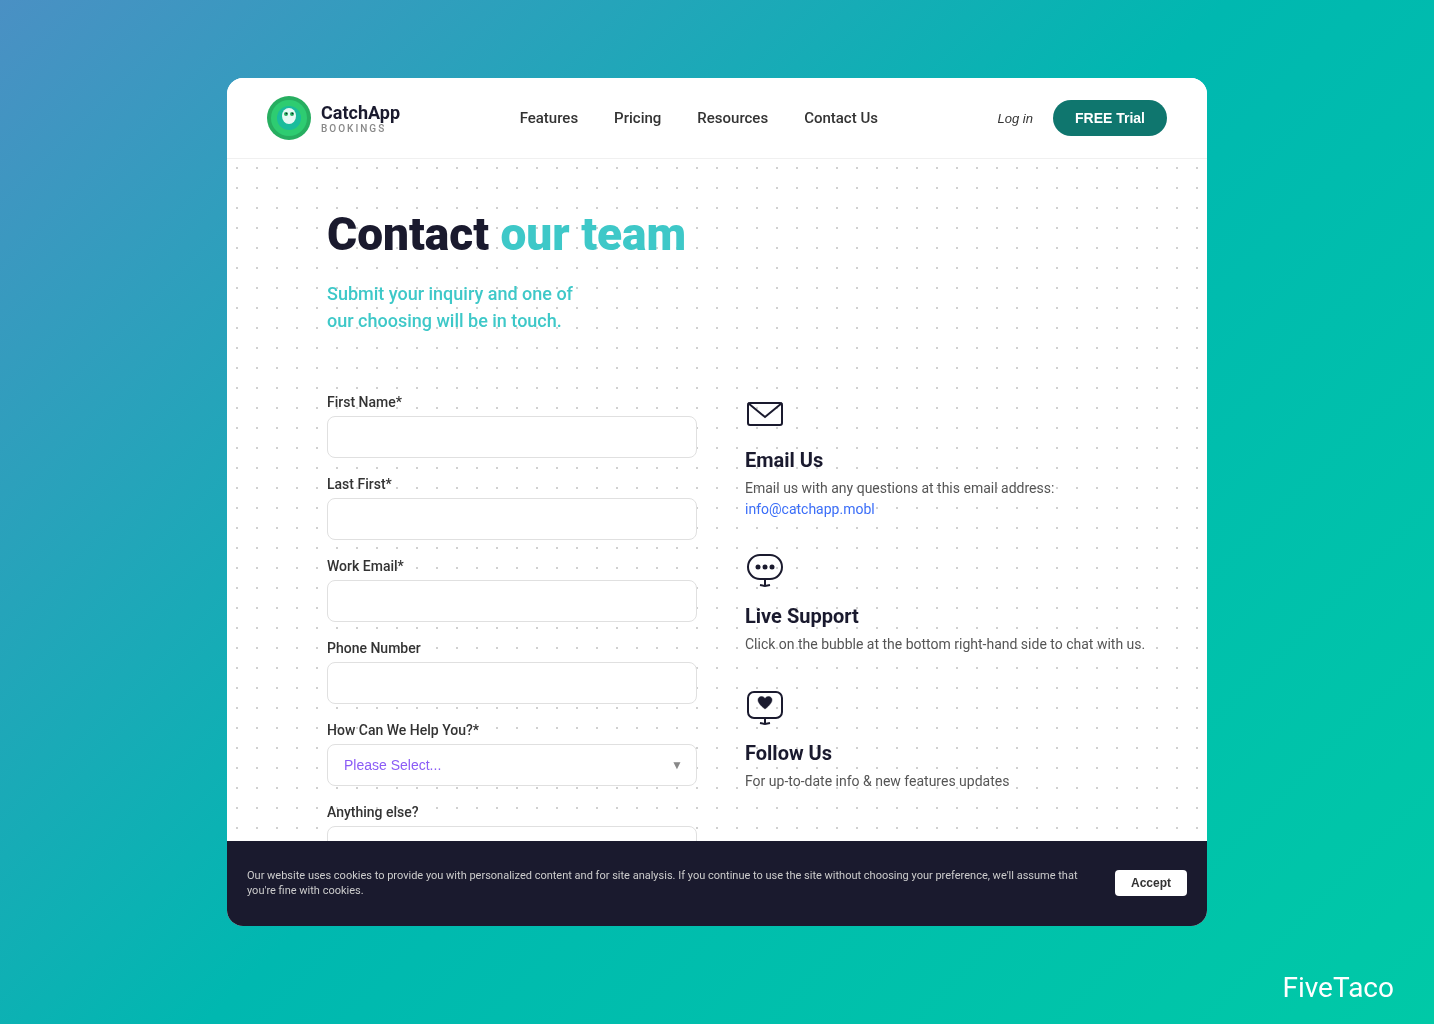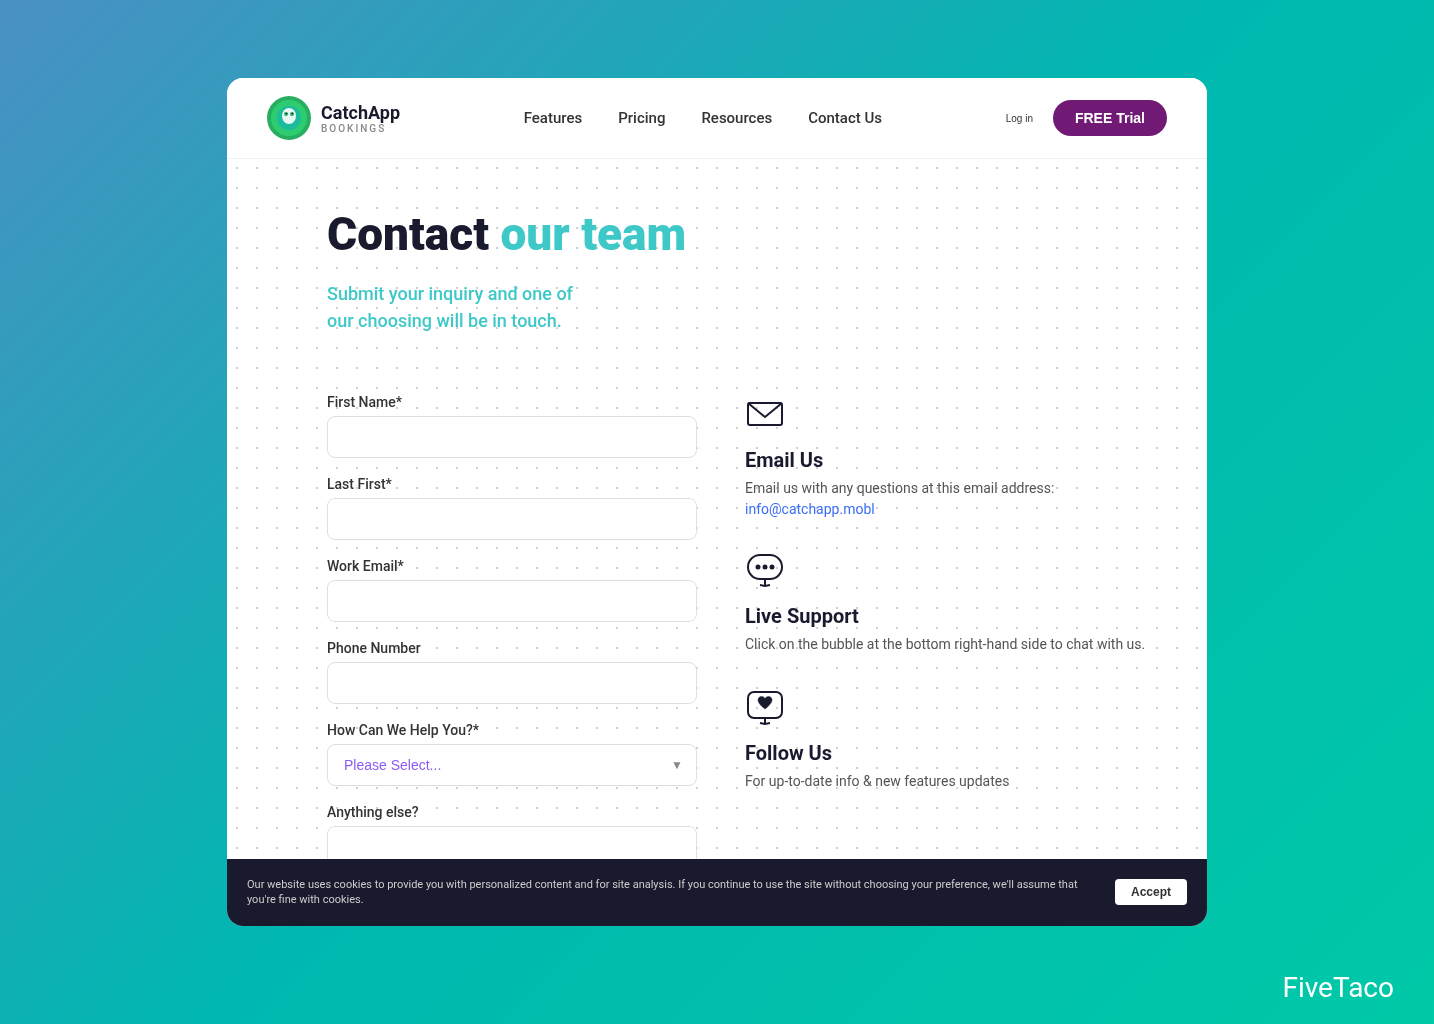--- a/index.html
+++ b/index.html
@@ -79,29 +79,30 @@
       text-decoration: none;
       font-weight: 500;
       cursor: pointer;
     }
     .nav-actions {
       display: flex;
       align-items: center;
       gap: 20px;
     }
     .login-btn {
-      font-size: 10px;
+      font-size: 13px;
       color: #333;
       font-weight: 500;
       cursor: pointer;
       background: none;
       border: none;
+      font-style: italic;
     }
     .free-trial-btn {
-      background: #701a75;
+      background: #0f766e;
       color: #fff;
       border: none;
       border-radius: 24px;
       padding: 10px 22px;
       font-size: 14px;
       font-weight: 600;
       cursor: pointer;
     }
     
     .hero {
@@ -212,21 +213,21 @@
     }
     
     .cookie-bar {
       position: absolute;
       bottom: 0;
       left: 0;
       right: 0;
       background: #1a1a2e;
       color: #ccc;
       font-size: 11px;
-      padding: 18px 20px;
+      padding: 27px 20px;
       display: flex;
       align-items: center;
       justify-content: space-between;
       z-index: 100;
     }
     .cookie-text {
       flex: 1;
       margin-right: 20px;
       line-height: 1.4;
     }

